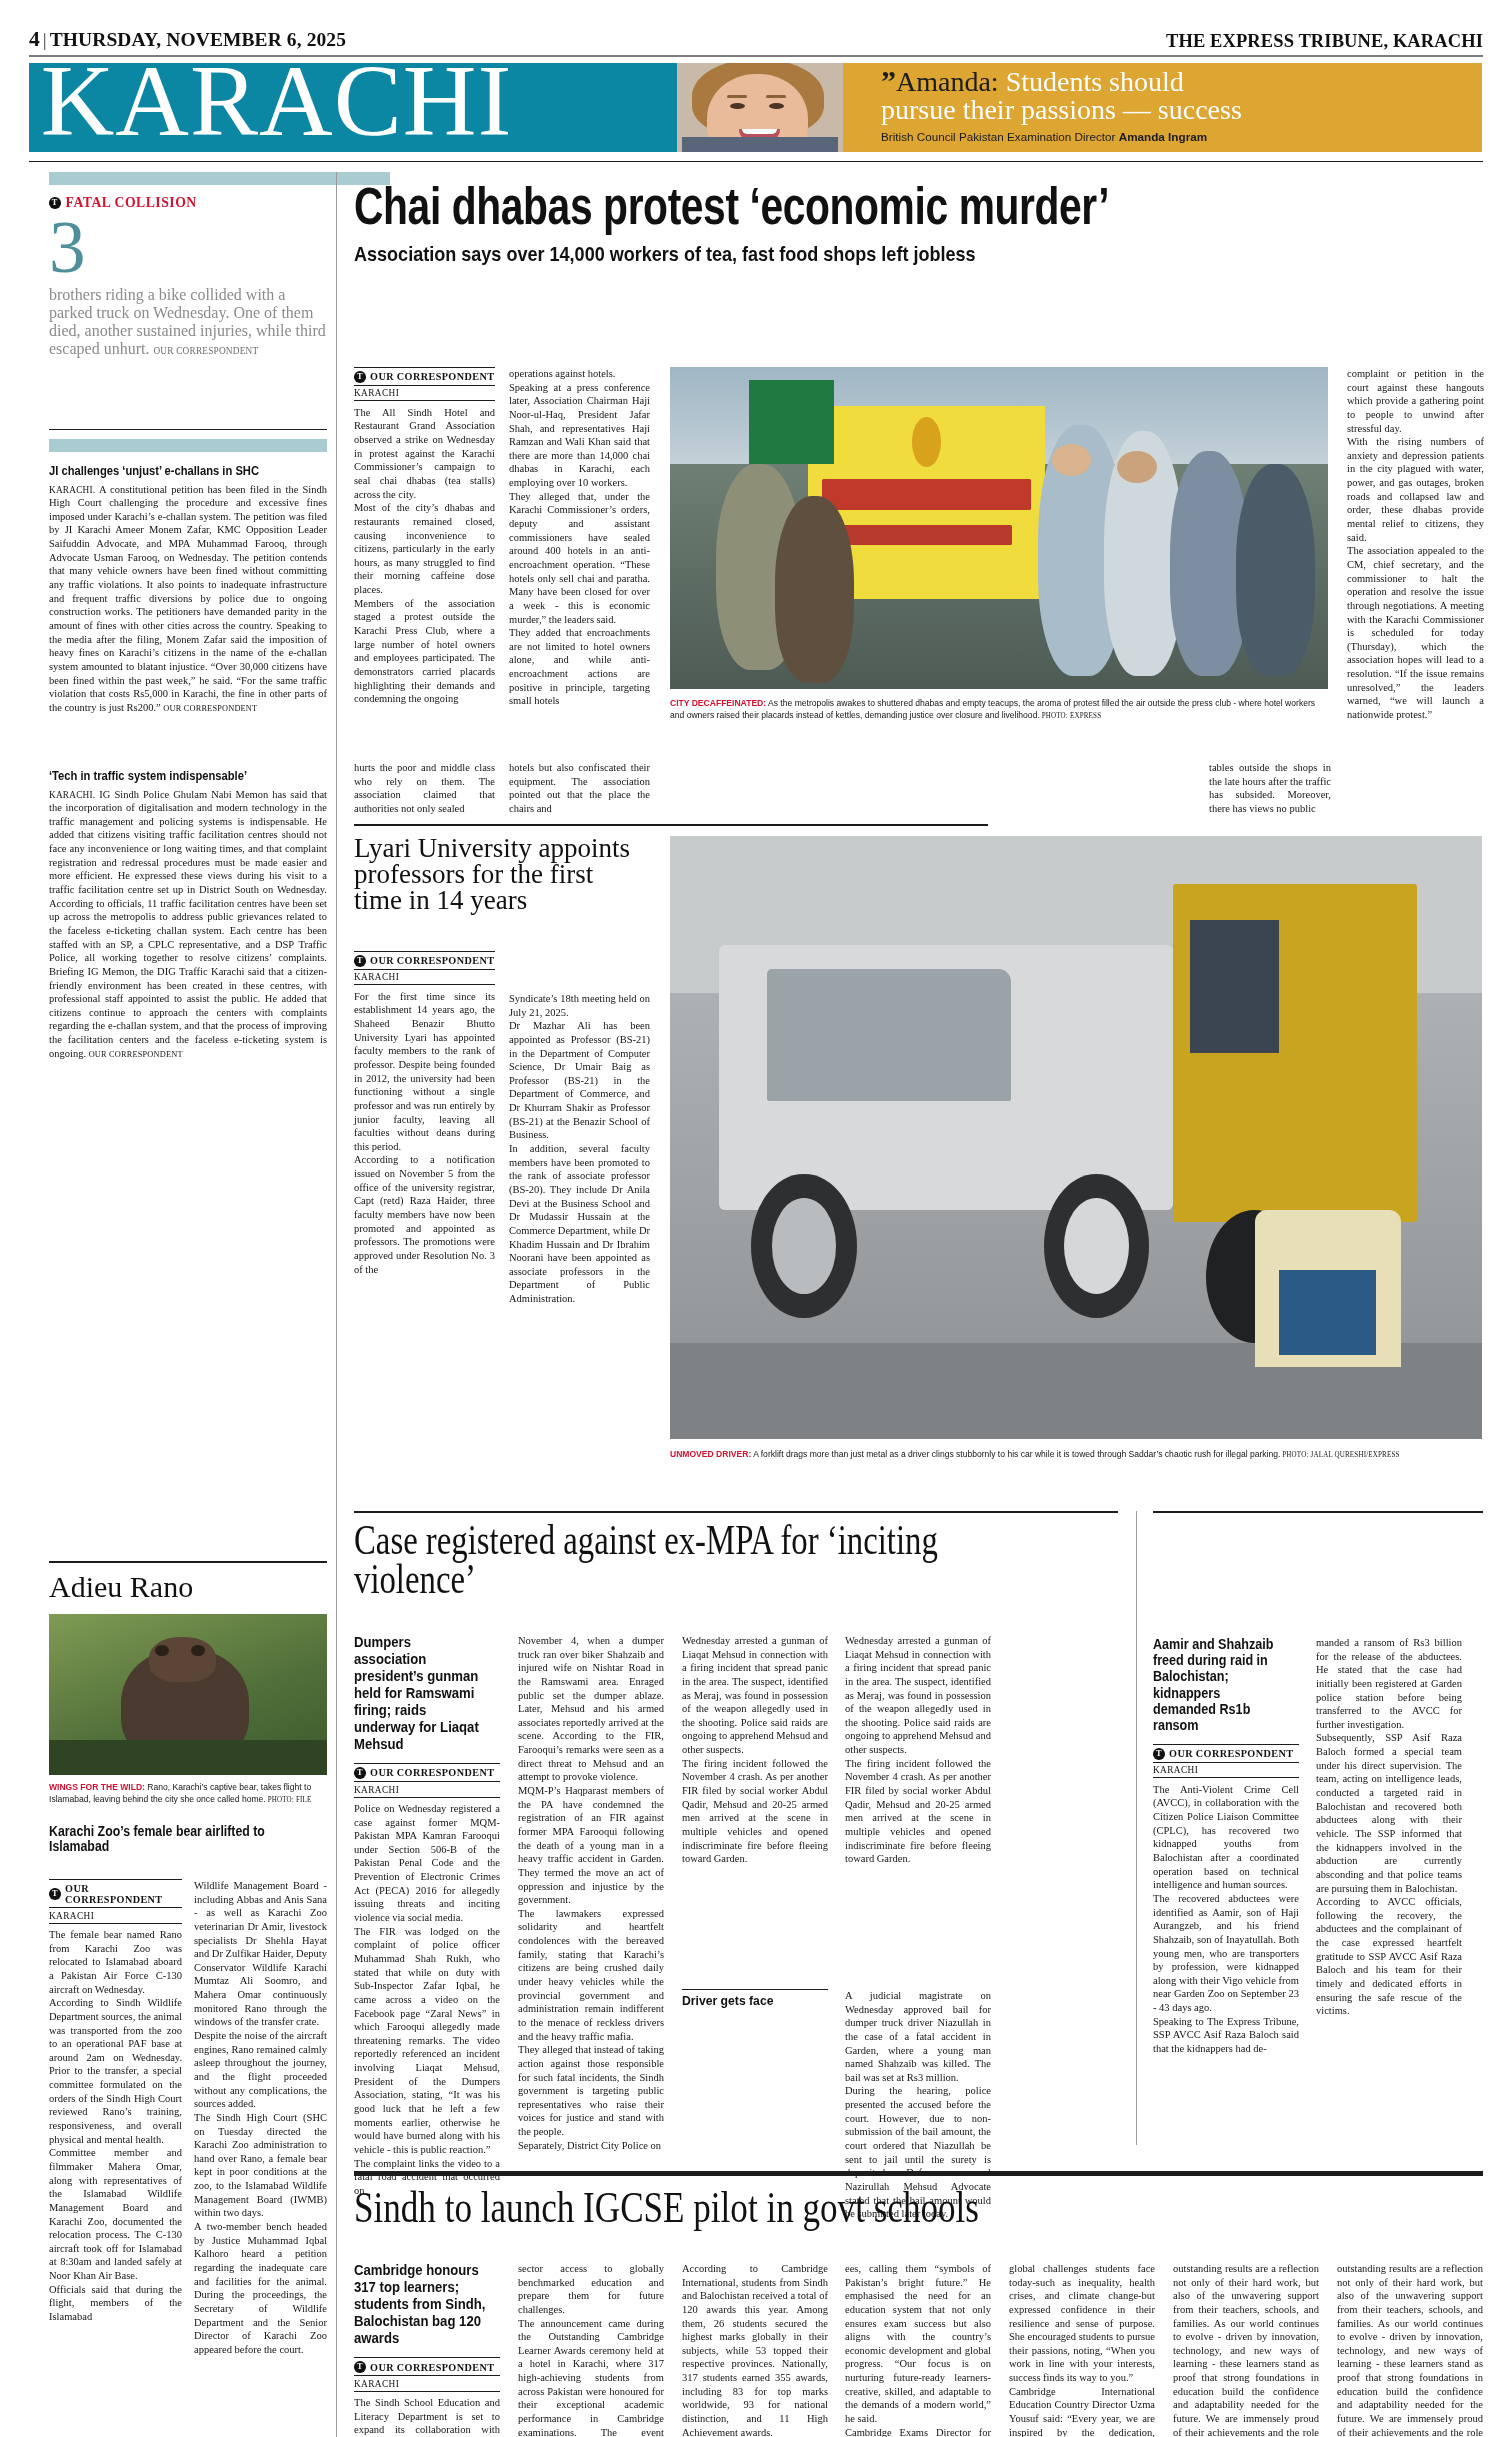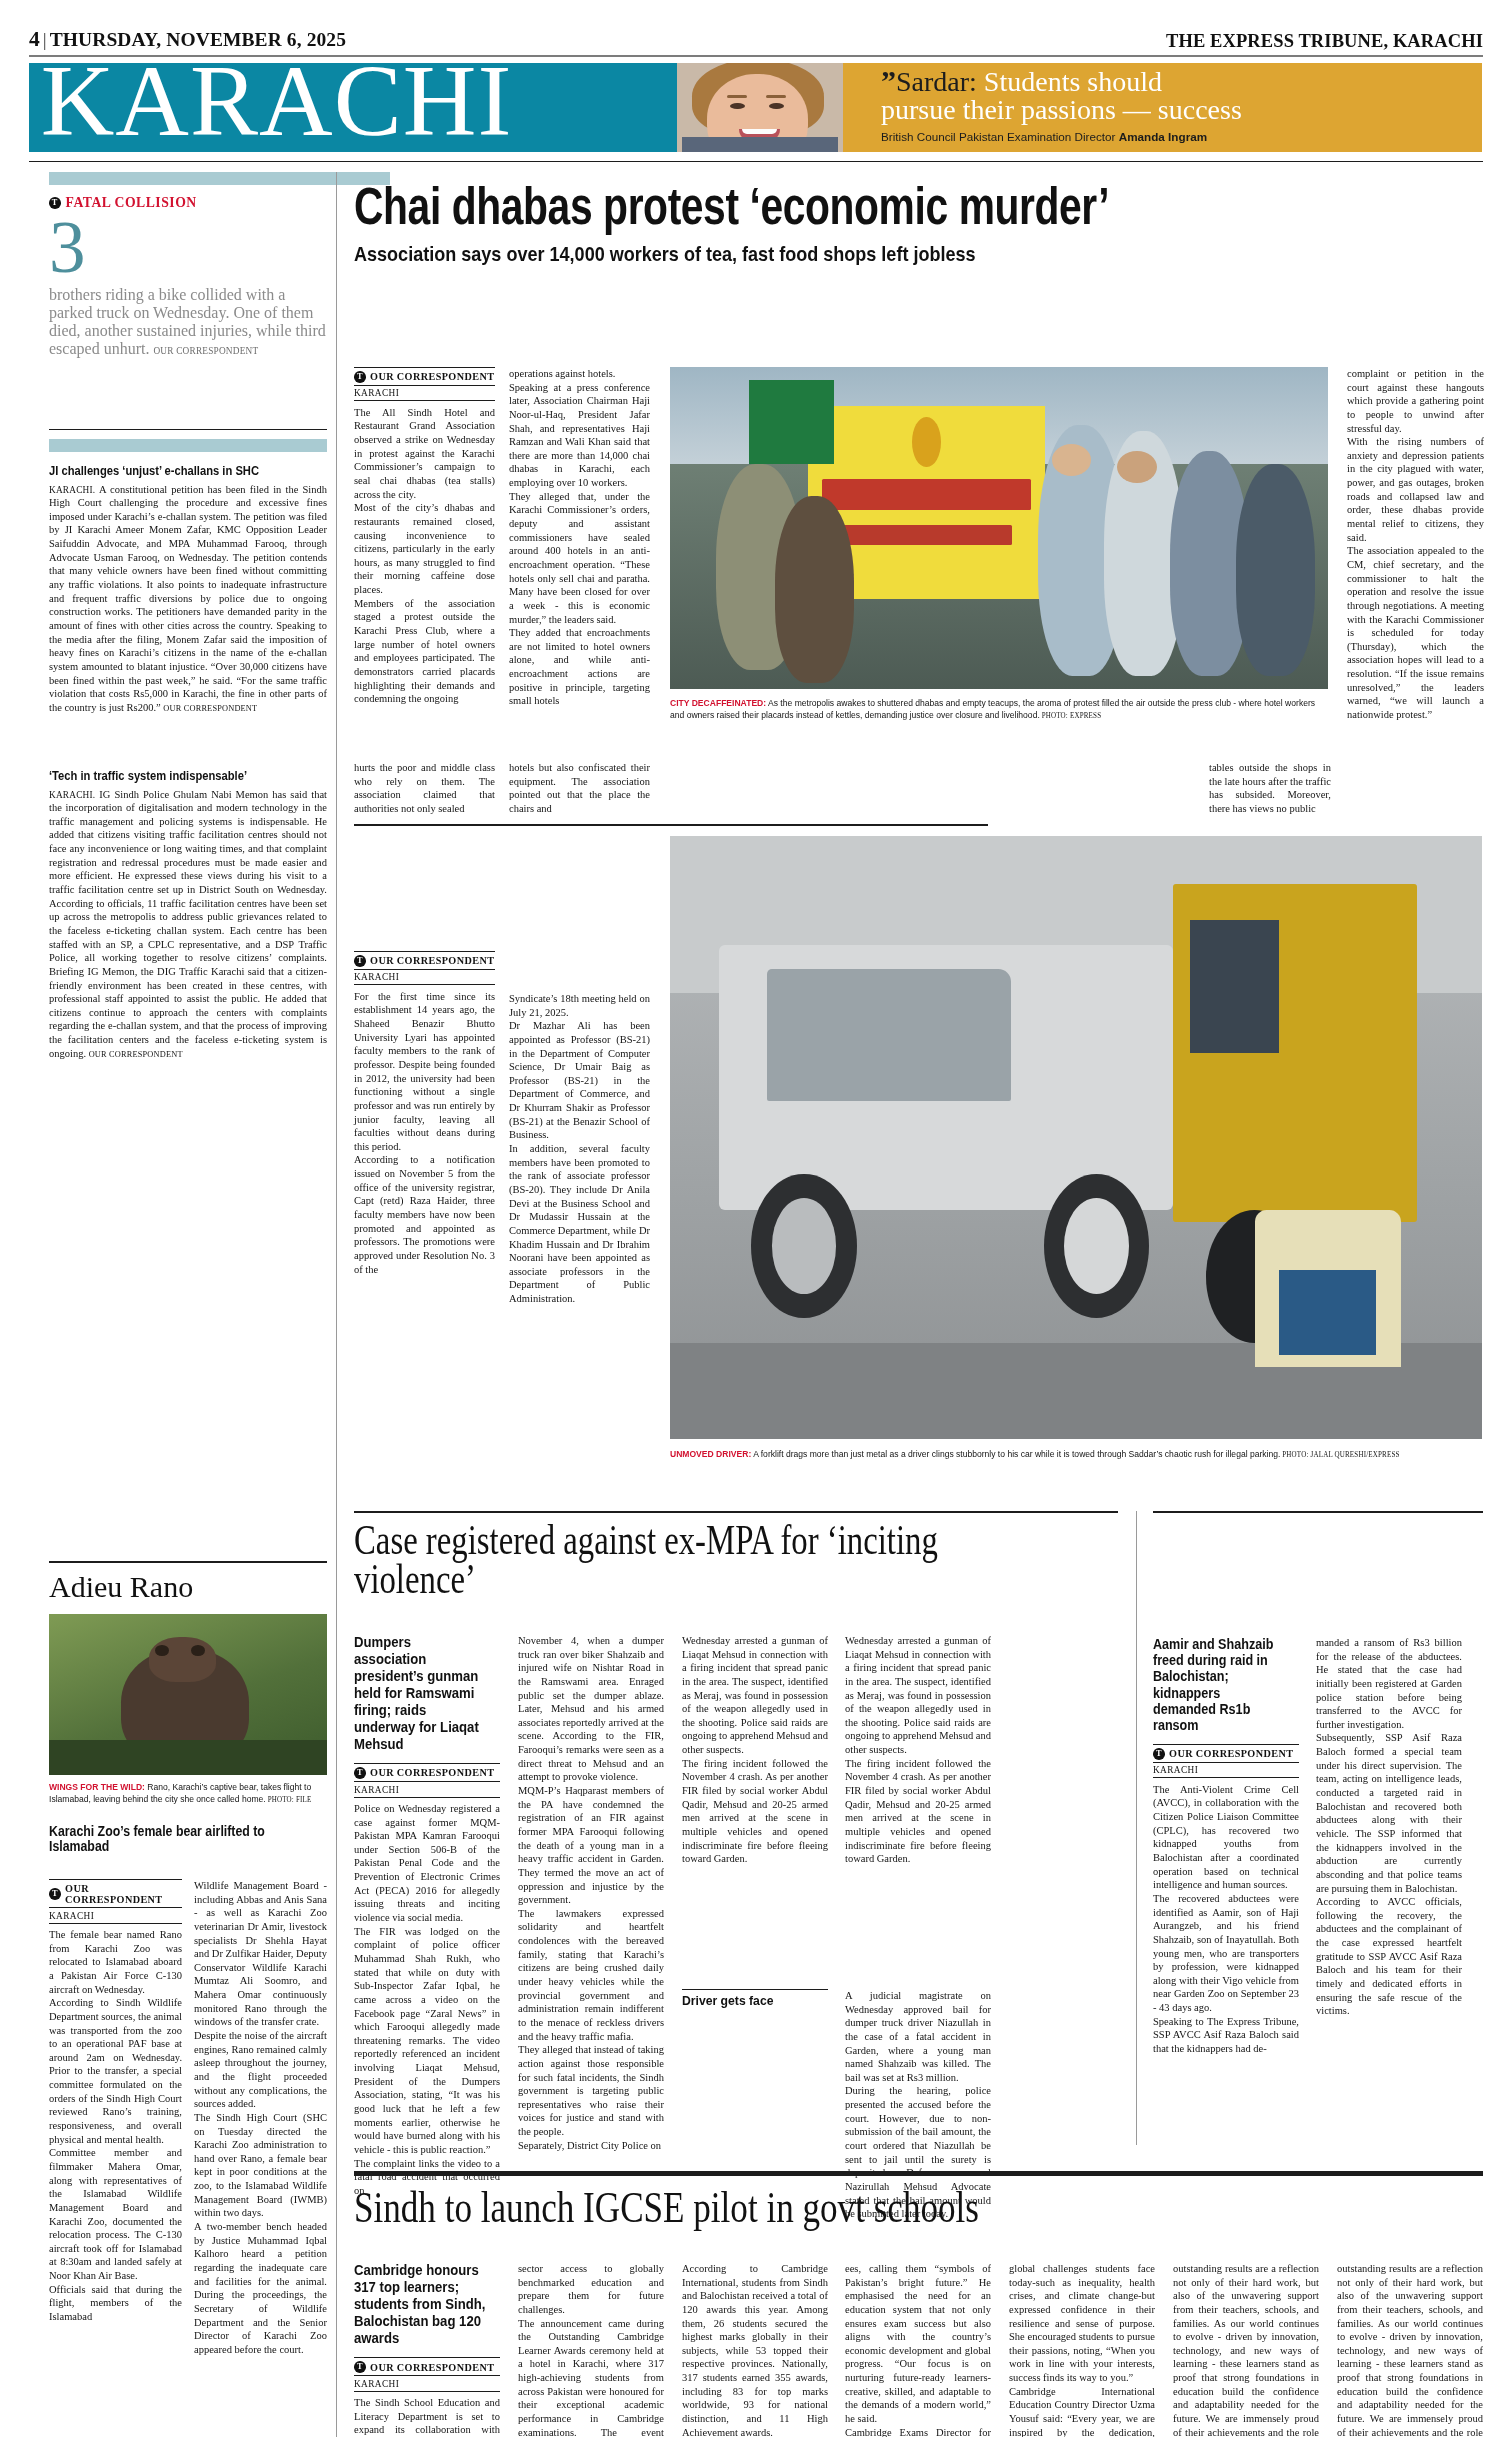--- a/index.html
+++ b/index.html
@@ -165,21 +165,21 @@
         <div class="browR"></div>
         <div class="eyeL"></div>
         <div class="eyeR"></div>
         <div class="mouth"></div>
         <div class="teeth"></div>
         <div class="shirt"></div>
       </div>
     </div>
     <div class="mast-gold"></div>
     <div class="quote-block">
-      <div class="q-line l1"><span class="q-mark">”</span><span class="q-name">Sardar:</span><span> Students should</span></div>
+      <div class="q-line l1"><span class="q-mark">”</span><span class="q-name">Amanda:</span><span> Students should</span></div>
       <div class="q-line">pursue their passions — success</div>
       <div class="q-byline"><span>British Council Pakistan Examination Director </span><b>Amanda Ingram</b></div>
     </div>
   </div>
 
   <div class="rule-thin" style="left:29px; top:161px; width:1453px;"></div>
 
   <div class="teal-bar" style="left:49px; top:172px; width:341px; height:12.7px;"></div>
   <div class="teal-bar" style="left:336px; top:172px; width:27px; height:12.7px;"></div>
 
@@ -319,20 +319,23 @@
     <div class="body-col">tables outside the shops in the late hours after the traffic has subsided. Moreover, there has views no public</div>
   </div>
   <div class="col" style="left:1347px; top:367px; width:137px;">
     <div class="body-col" style="white-space:pre-line;">complaint or petition in the court against these hangouts which provide a gathering point to people to unwind after stressful day.
 With the rising numbers of anxiety and depression patients in the city plagued with water, power, and gas outages, broken roads and collapsed law and order, these dhabas provide mental relief to citizens, they said.
 The association appealed to the CM, chief secretary, and the commissioner to halt the operation and resolve the issue through negotiations. A meeting with the Karachi Commissioner is scheduled for today (Thursday), which the association hopes will lead to a resolution. “If the issue remains unresolved,” the leaders warned, “we will launch a nationwide protest.”</div>
   </div>
 
   <div class="rule-med" style="left:354px; top:824px; width:634px;"></div>
 
+  <div class="col" style="left:354px; top:836px; width:293px;">
+    <div class="hl-serif" style="font-size:27px;">Lyari University appoints professors for the first time in 14 years</div>
+  </div>
 
   <div class="col" style="left:354px; top:951px; width:141px;">
     <div class="byline">
       <div class="who">
           <span class="tdot">T</span>
           <span>OUR CORRESPONDENT</span>
         </div>
       <div class="where small-caps">KARACHI</div>
     </div>
     <div class="body-col" style="white-space:pre-line;">For the first time since its establishment 14 years ago, the Shaheed Benazir Bhutto University Lyari has appointed faculty members to the rank of professor. Despite being founded in 2012, the university had been functioning without a single professor and was run entirely by junior faculty, leaving all faculties without deans during this period.

